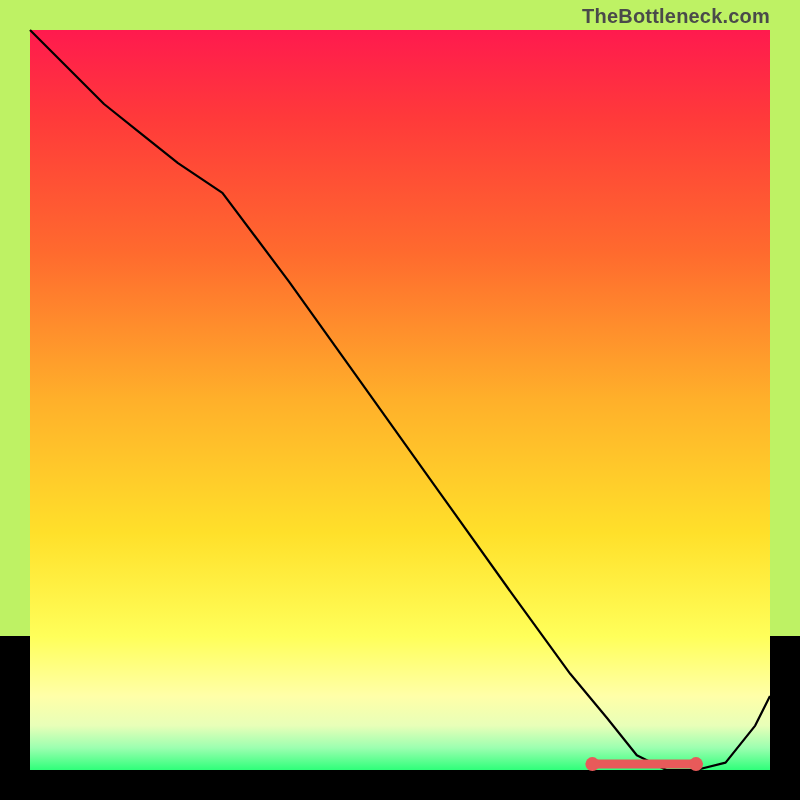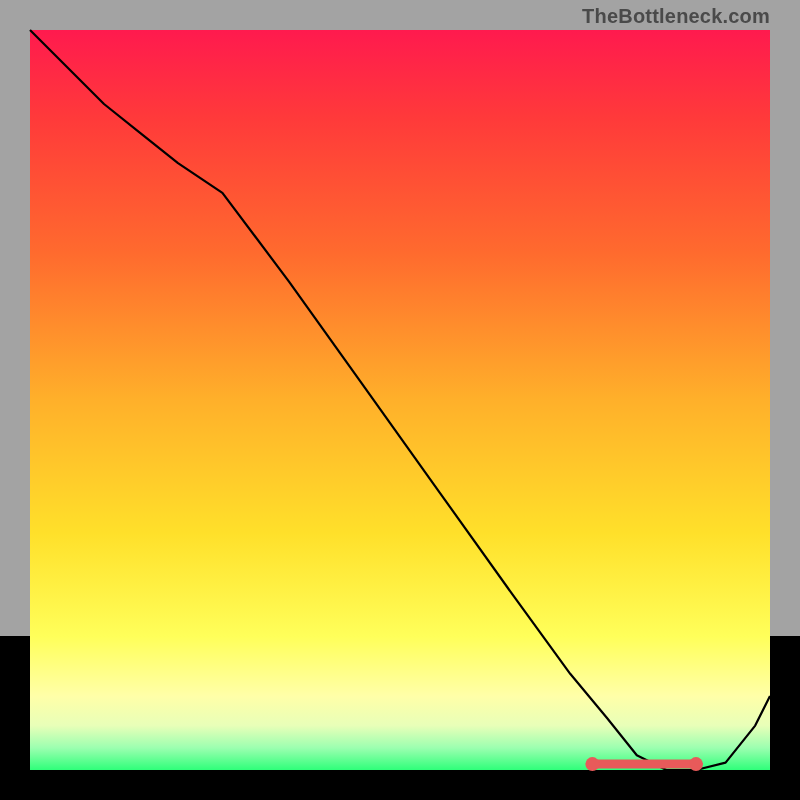--- a/index.html
+++ b/index.html
@@ -1,21 +1,21 @@
 <!DOCTYPE html>
 <html><head>
 <meta charset="utf-8">
 <style>
   * { margin: 0; padding: 0; box-sizing: border-box; }
   html, body { width: 800px; height: 800px; overflow: hidden; background: #000; }
   .stage {
     position: relative;
     width: 800px;
     height: 636px;
-    background: #a3a3a3;
+    background: #bef264;
   }
   .plot-area {
     position: absolute;
     left: 30px;
     top: 30px;
     width: 740px;
     height: 740px;
     background: linear-gradient(
       to bottom,
       #ff1a4e 0%,

